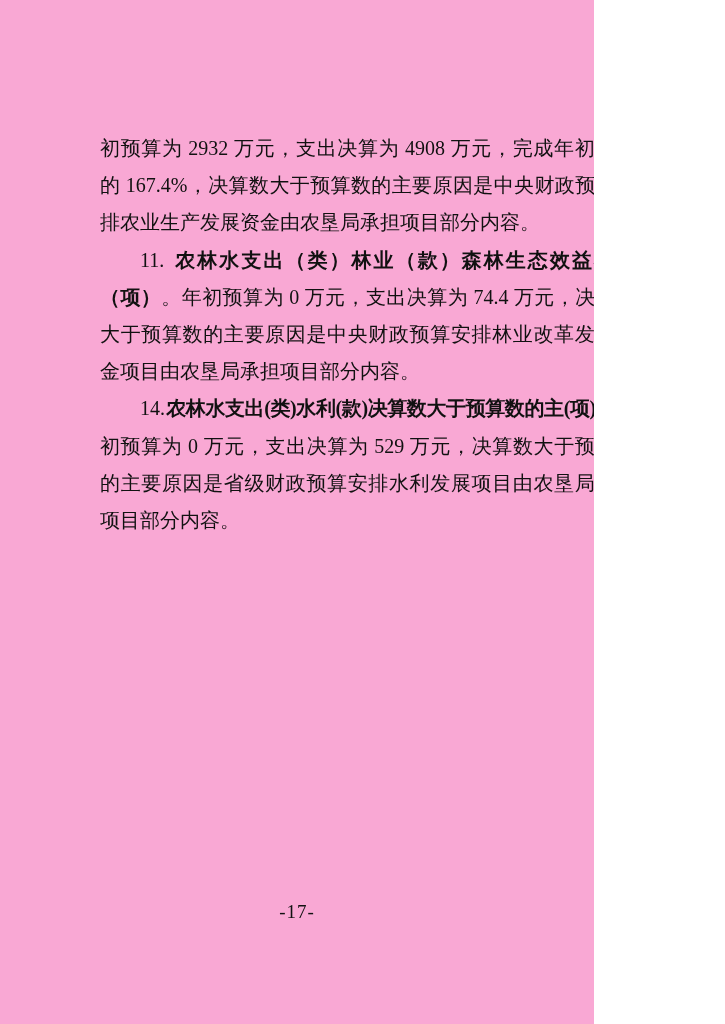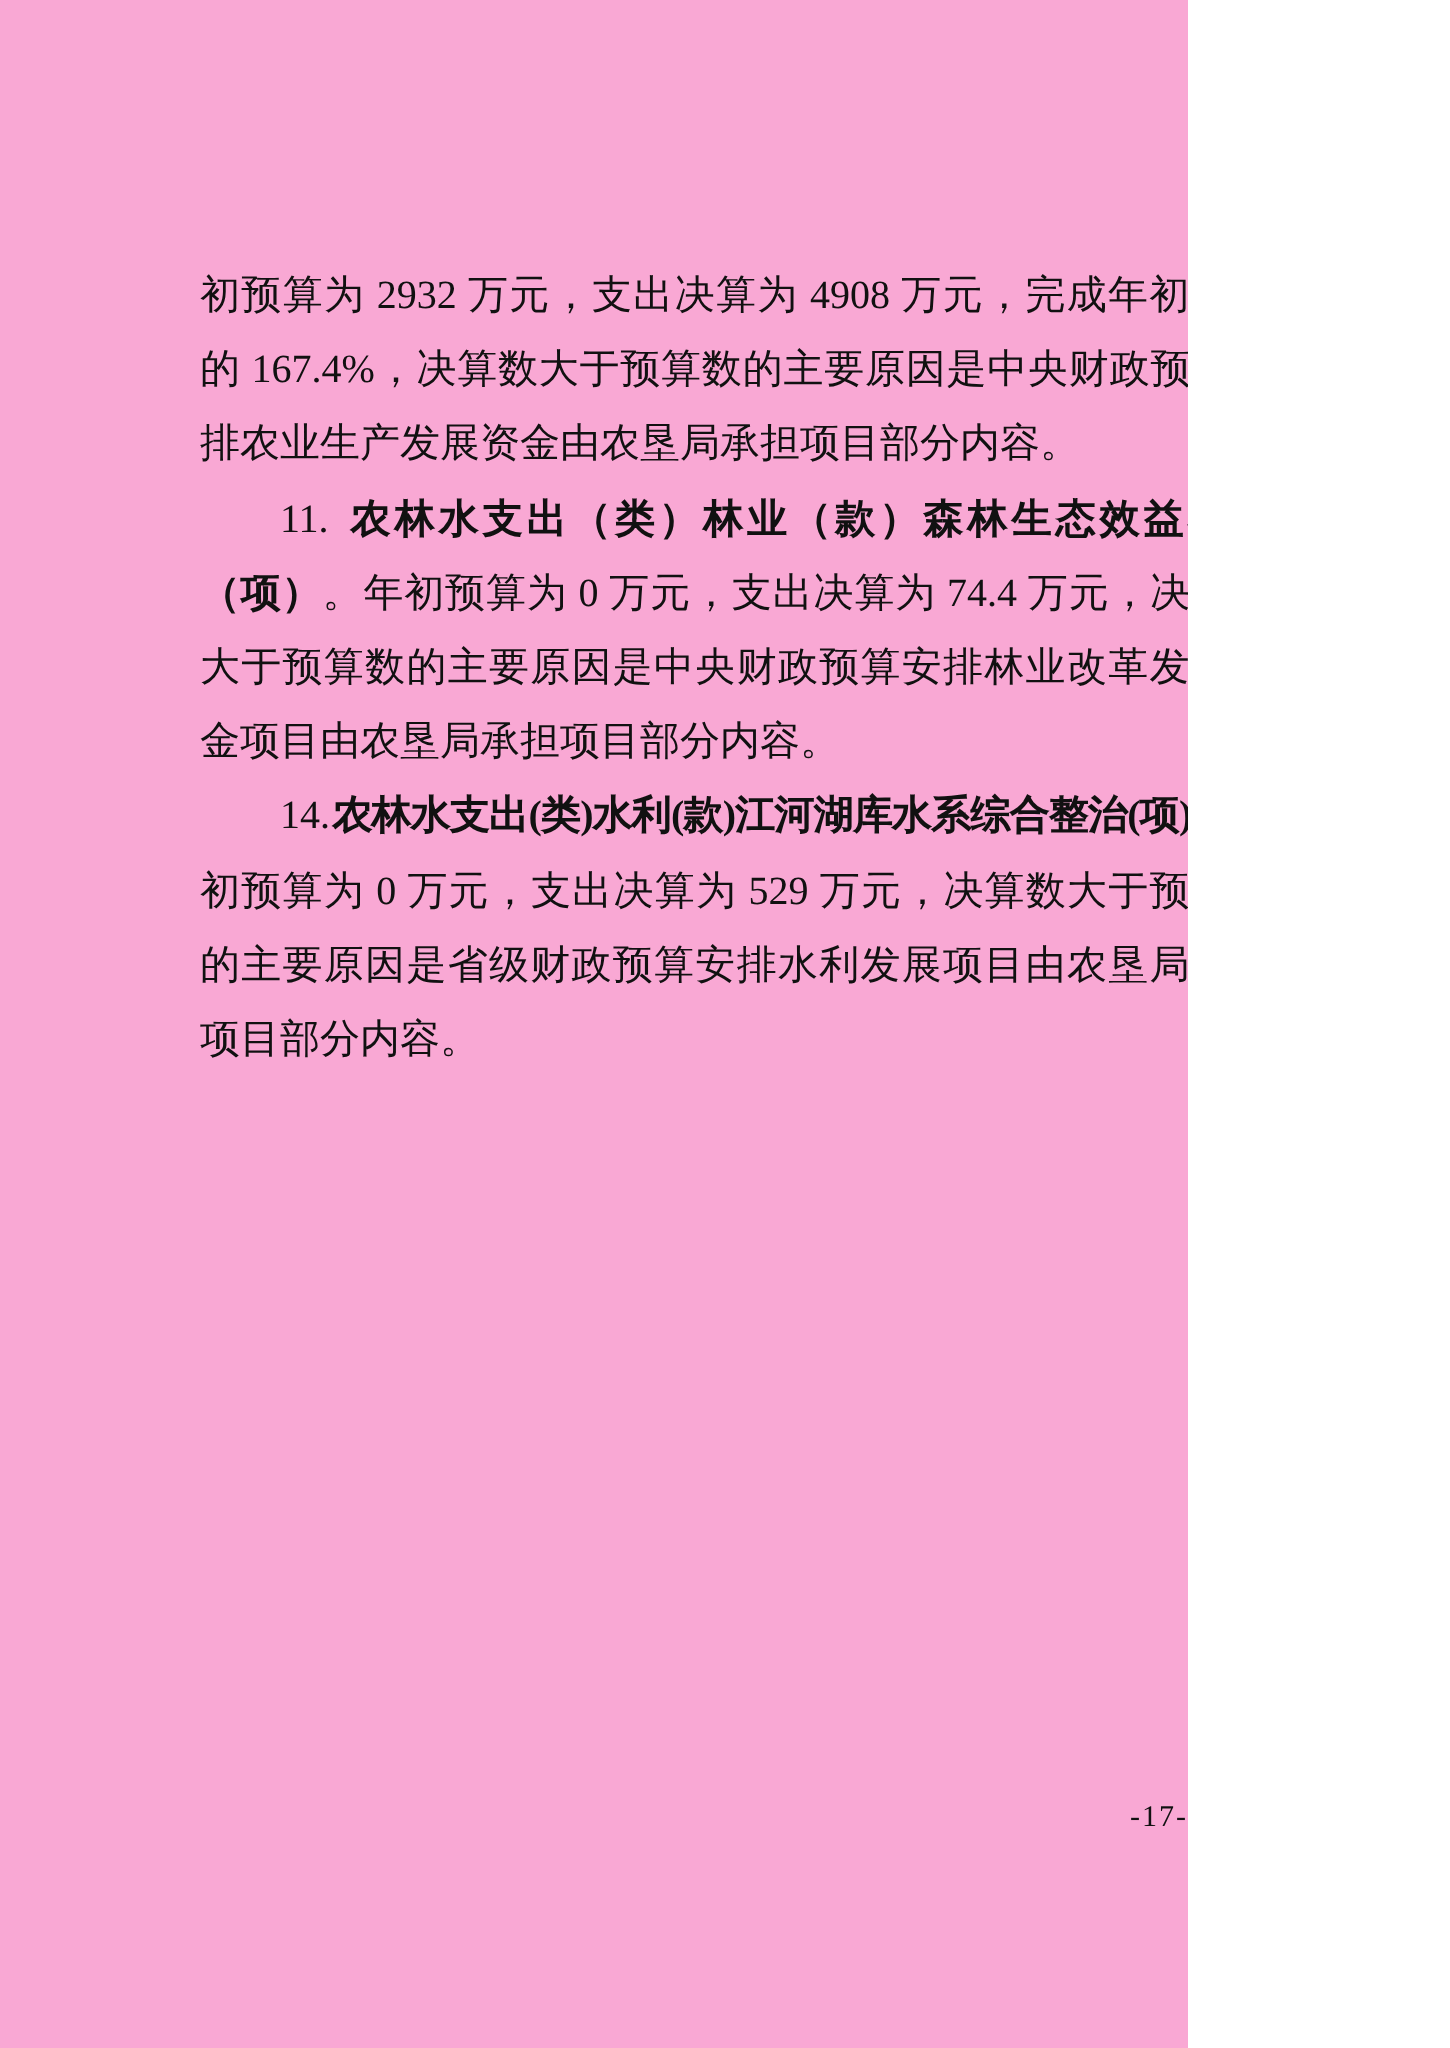--- a/index.html
+++ b/index.html
@@ -43,22 +43,22 @@
     font-weight: bold;
   }
   .head.tight {
     letter-spacing: -0.6px;
   }
   .page-footer {
     position: absolute;
     top: 901px;
     left: 0;
     width: 100%;
-    text-align: right;
-    font-size: 15px;
+    text-align: center;
+    font-size: 19px;
     letter-spacing: 1px;
     color: #111111;
   }
 </style>
 </head>
 <body>
 
 <div class="page">
   <main class="text-block">
 
@@ -66,20 +66,20 @@
       <span>初预算为 2932 万元，支出决算为 4908 万元，完成年初预算的 167.4%，决算数大于预算数的主要原因是中央财政预算安排农业生产发展资金由农垦局承担项目部分内容。</span>
     </p>
 
     <p class="para">
       <span class="num">11.</span><b class="head">农林水支出（类）林业（款）森林生态效益补偿（项）</b><span>。年初预算为 0 万元，支出决算为 74.4 万元，决算数大于预算数的主要原因是中央财政预算安排林业改革发展资金项目由农垦局承担项目部分内容。</span>
     </p>
 
 
 
     <p class="para compact">
-      <span class="num">14.</span><b class="head tight">农林水支出(类)水利(款)江河湖库水系综合整治(项)</b><span>。年初预算为 0 万元，支出决算为 529 万元，决算数大于预算数的主要原因是省级财政预算安排水利发展项目由农垦局承担项目部分内容。</span>
+      <span class="num">14.</span><b class="head tight">农林水支出(类)水利(款)决算数大于预算数的主(项)</b><span>。年初预算为 0 万元，支出决算为 529 万元，决算数大于预算数的主要原因是省级财政预算安排水利发展项目由农垦局承担项目部分内容。</span>
     </p>
 
 
   </main>
 
   <footer class="page-footer">-17-</footer>
 </div>
 
 </body></html>

